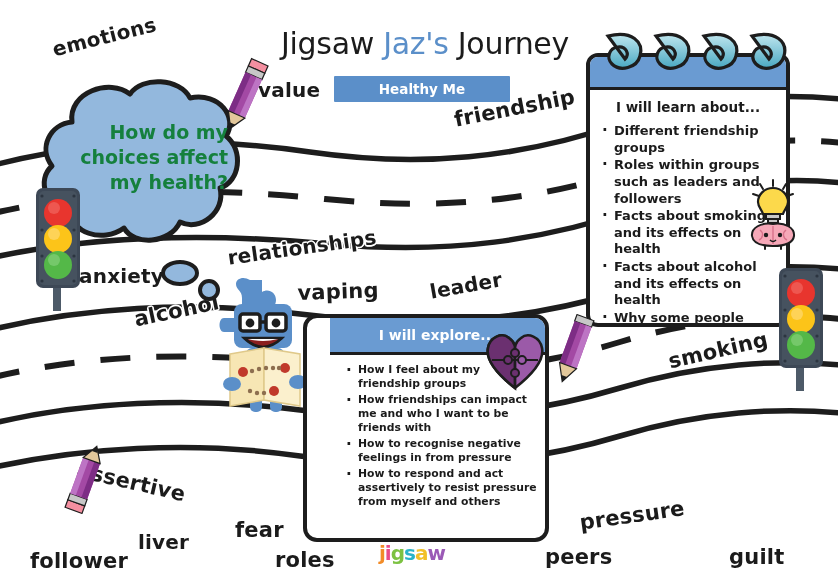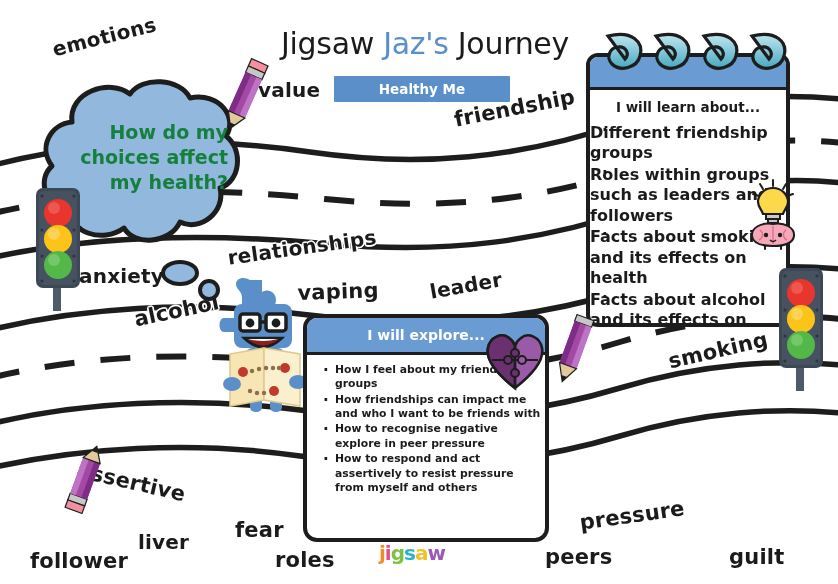--- a/index.html
+++ b/index.html
@@ -28,29 +28,29 @@
        font-family:"DejaVu Sans",sans-serif;}
 
   
   #notebook{position:absolute;left:586px;top:53px;width:204px;height:274px;
             background:#fff;border:4px solid #1d1d1d;border-radius:12px;box-sizing:border-box;
             z-index:6;overflow:hidden;}
   #nb-head{height:30px;background:#6a9bd2;border-bottom:3px solid #1d1d1d;}
   #nb-title{text-align:center;font-size:13.5px;font-weight:bold;color:#1b1b1b;margin-top:9px;
             font-family:"DejaVu Sans",sans-serif;}
   .bullets{margin:8px 0 0 0;padding:0;list-style:none;}
-  .bullets li{position:relative;font-size:16px;font-weight:bold;color:#1b1b1b;
-              line-height:1.28;margin-bottom:1px;
+  .bullets li{position:relative;font-size:13px;font-weight:bold;color:#1b1b1b;
+              line-height:1.28;padding-left:24px;margin-bottom:1px;
               font-family:"DejaVu Sans",sans-serif;}
   .bullets li:before{content:"\00b7";position:absolute;left:12px;top:-2px;font-size:15px;font-weight:bold;}
   #spiral{position:absolute;left:596px;top:28px;width:200px;height:46px;z-index:7;}
 
   
   #explore{position:absolute;left:303px;top:314px;width:246px;height:228px;background:#fff;
-           border:4px solid #1d1d1d;border-radius:14px;box-sizing:border-box;z-index:6;overflow:hidden;}
+           border:4px solid #1d1d1d;border-radius:14px;box-sizing:border-box;z-index:6;overflow:hidden;padding-left:23px;}
   #ex-head{height:34px;background:#6a9bd2;border-bottom:3px solid #1d1d1d;
            display:flex;align-items:center;justify-content:center;}
   #ex-head span{color:#fff;font-size:14px;font-weight:bold;font-family:"DejaVu Sans",sans-serif;}
   #explore .bullets li{font-size:10.8px;padding-left:28px;line-height:1.33;}
   #explore .bullets li:before{left:16px;}
 
   
   .tl{position:absolute;z-index:8;}
   
   .art{position:absolute;}
@@ -165,21 +165,21 @@
     </g>
   </svg>
 
   <div id="explore">
     <div id="ex-head">
       <span>I will explore...</span>
     </div>
     <ul class="bullets">
       <li>How I feel about my friendship groups</li>
       <li>How friendships can impact me and who I want to be friends with</li>
-      <li>How to recognise negative explore in peer pressure</li>
+      <li>How to recognise negative feelings in from pressure</li>
       <li>How to respond and act assertively to resist pressure from myself and others</li>
     </ul>
   </div>
 
   <svg id="heart" class="art" viewBox="0 0 66 66">
     <path d="M33,62 C10,44 4,32 6,22 C8,11 20,6 27,12 C30,14 32,17 33,20 C34,17 36,14 39,12
              C46,6 58,11 60,22 C62,32 56,44 33,62 Z" fill="#9b5aa8" stroke="#1d1d1d" stroke-width="2.6"></path>
     <path d="M33,20 C32,17 30,14 27,12 C20,6 8,11 6,22 C4,32 10,44 33,62 Z" fill="#6b3070" stroke="#1d1d1d" stroke-width="2.6"></path>
     <g stroke="#1d1d1d" stroke-width="2.2" fill="none">
       <path d="M33,20 L33,62"></path>

